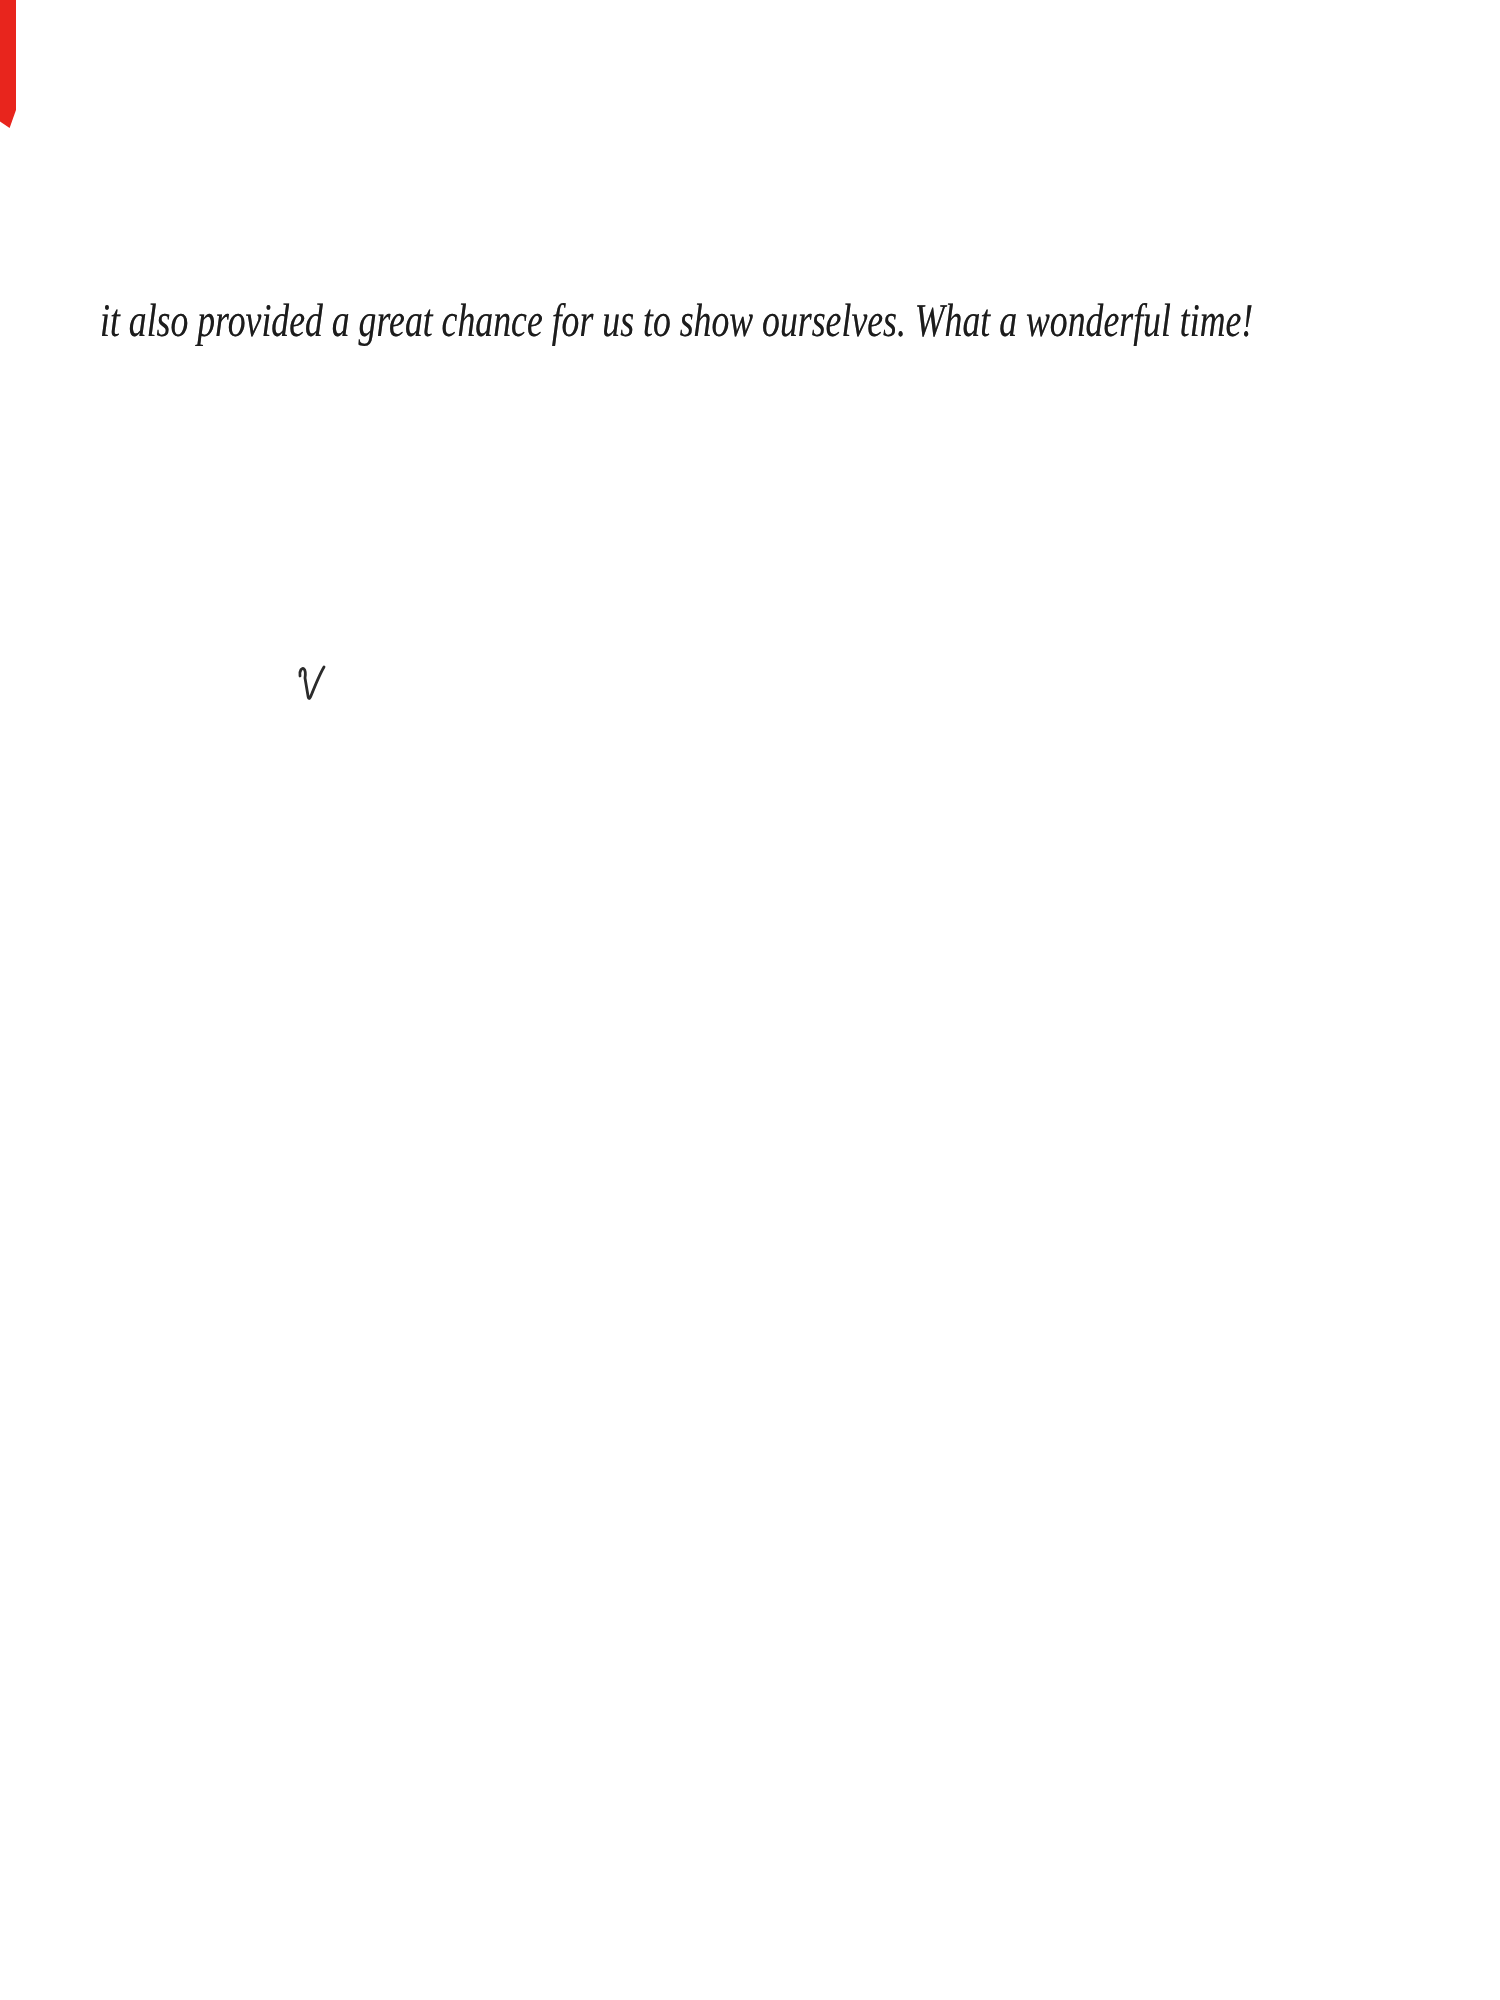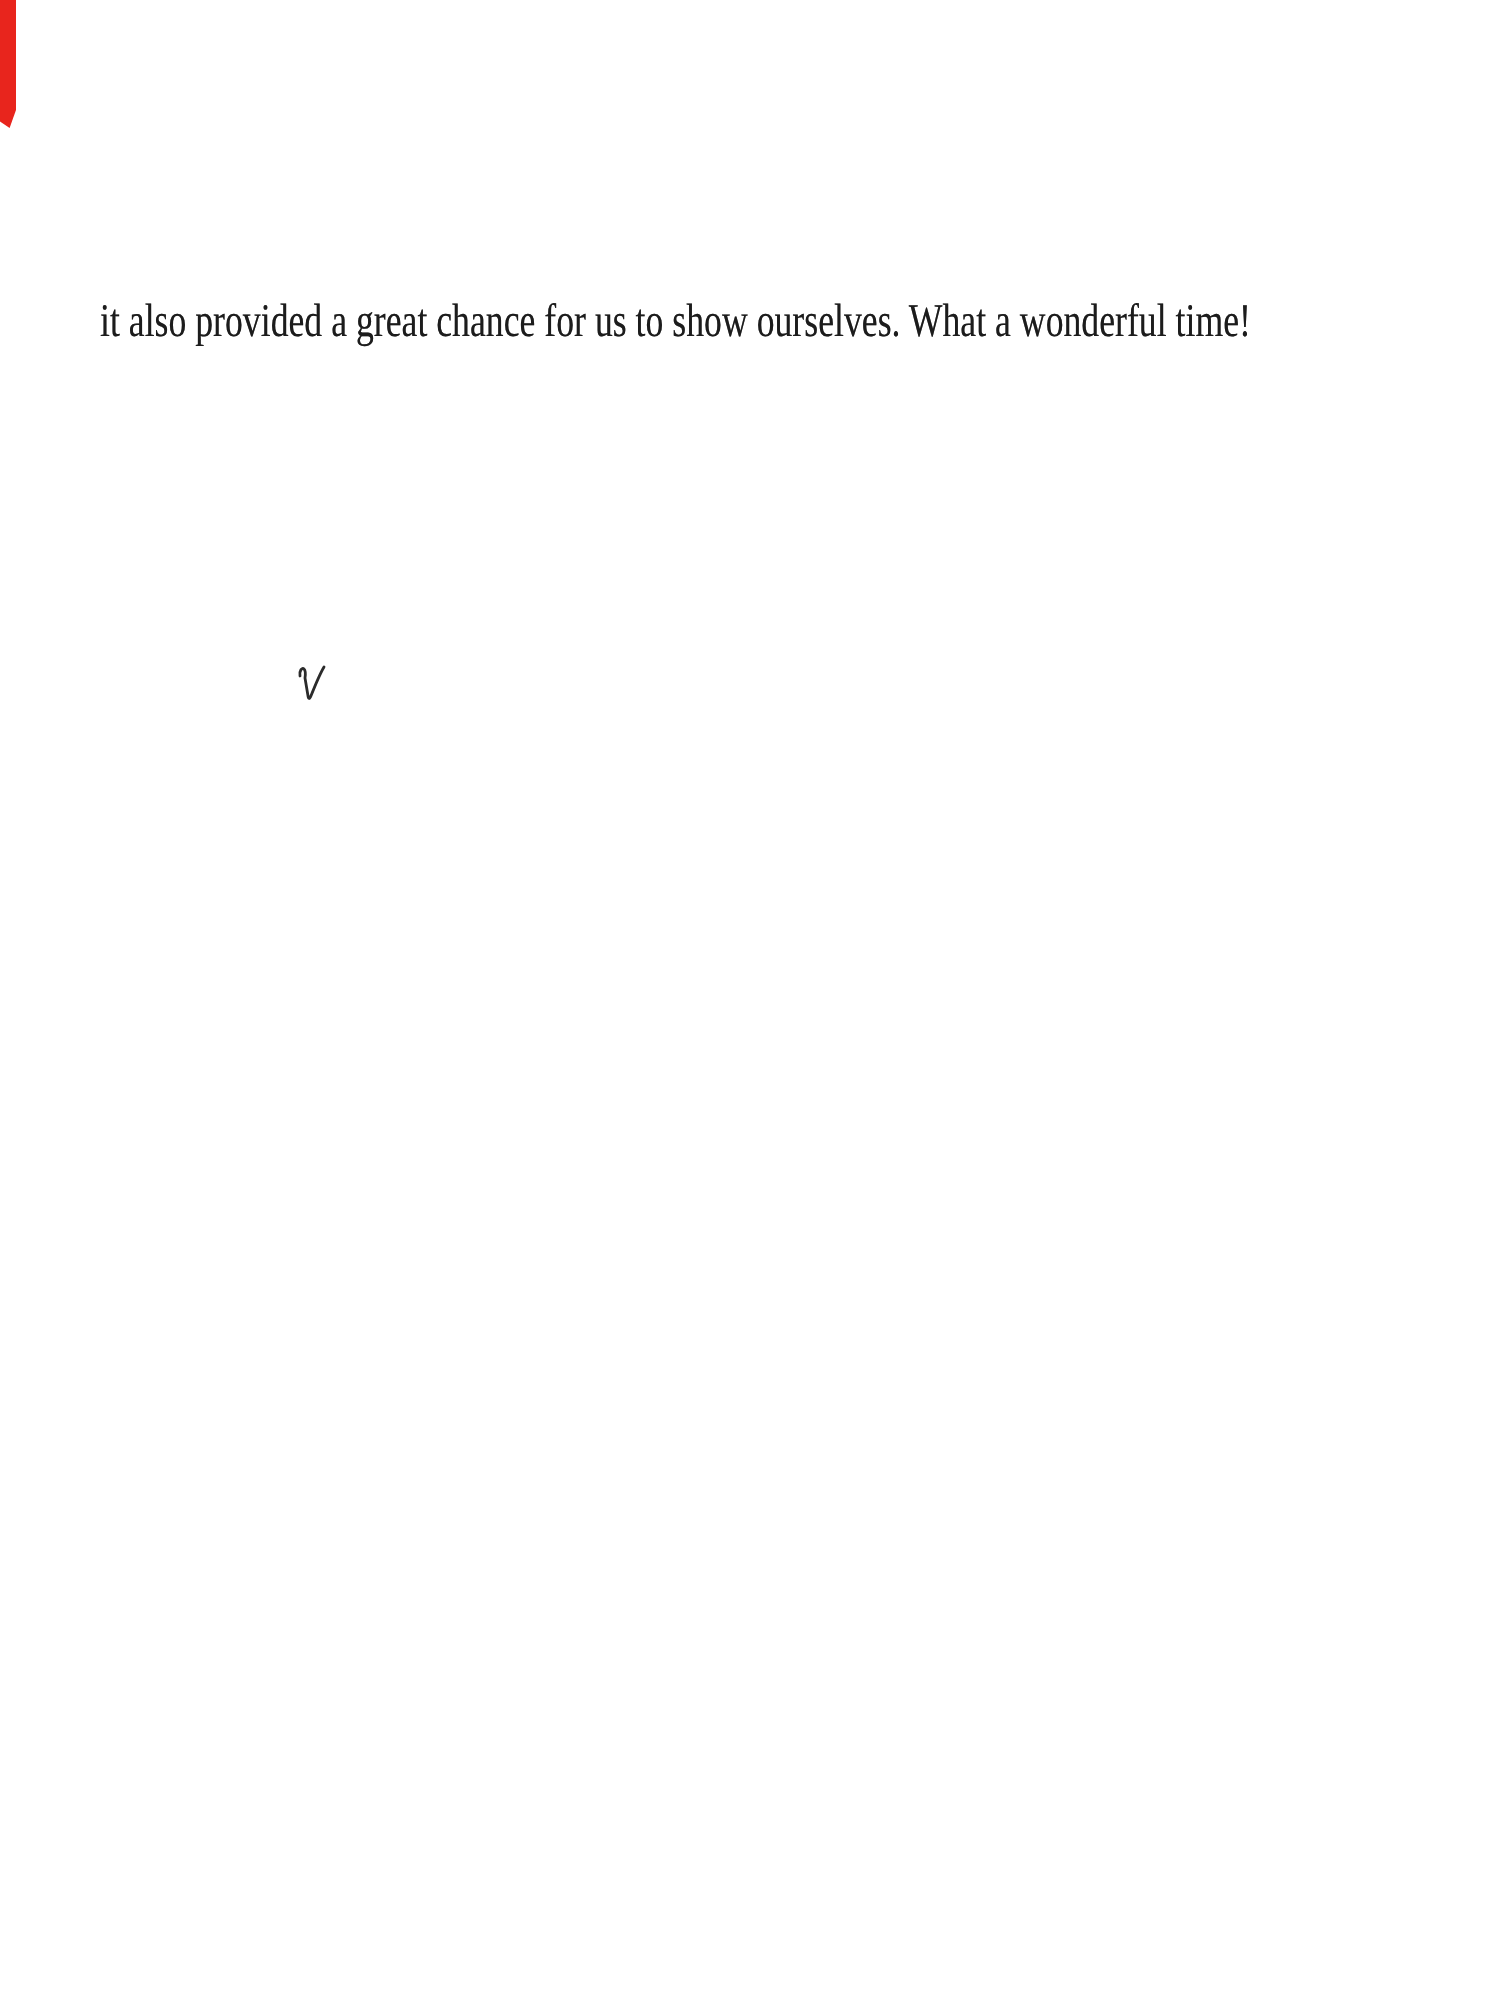--- a/index.html
+++ b/index.html
@@ -11,20 +11,21 @@
     height: 2000px;
     background: #ffffff;
     overflow: hidden;
     font-family: "Liberation Serif", "DejaVu Serif", serif;
   }
   .page {
     position: relative;
     width: 1322px;
     height: 2000px;
     background: #ffffff;
+    font-style: italic;
   }
   
   .red-edge {
     position: absolute;
     left: 0;
     top: 0;
     width: 16px;
     height: 128px;
     background: #e8251d;
     clip-path: polygon(0 0, 100% 0, 100% 86%, 60% 100%, 0 95%);

